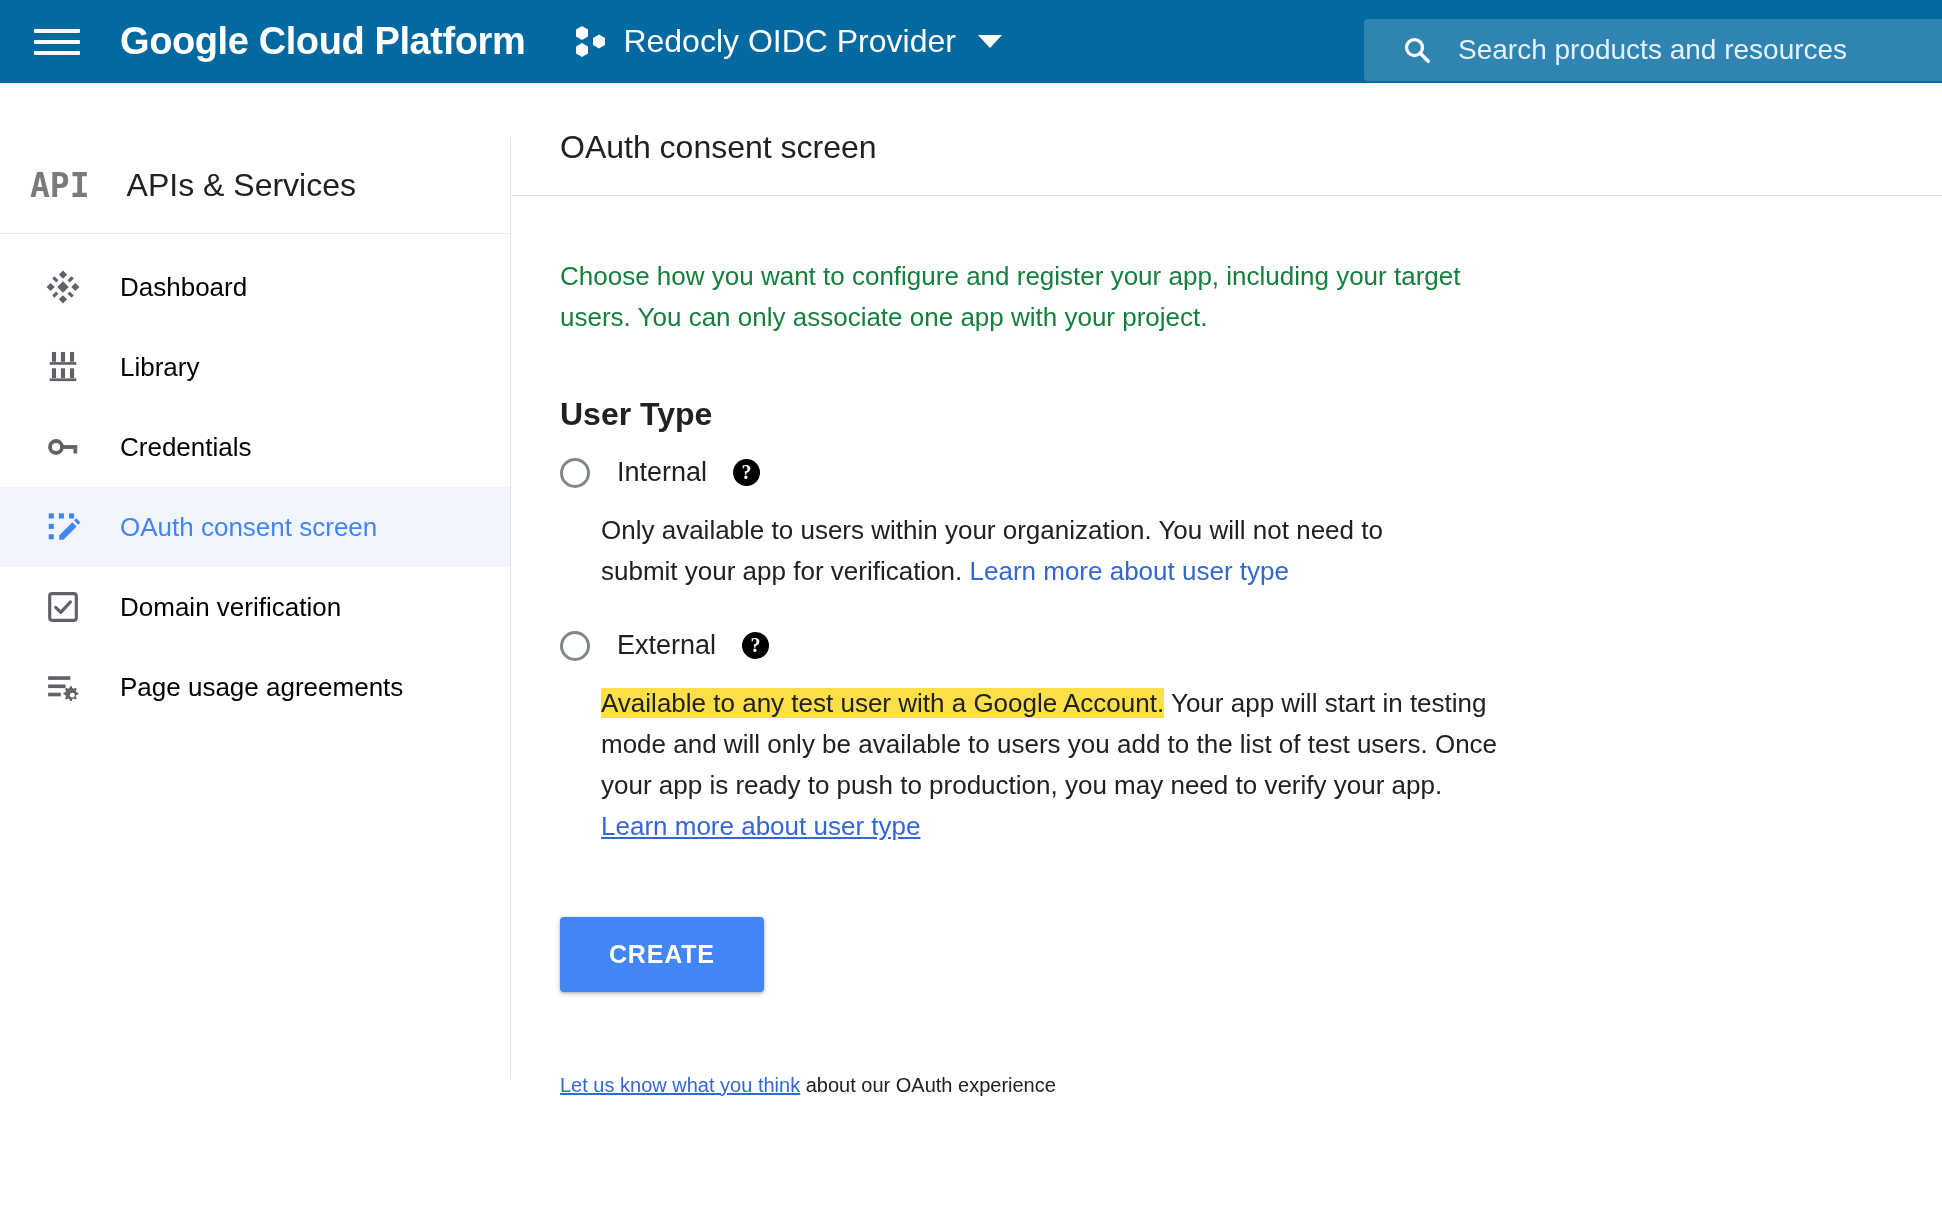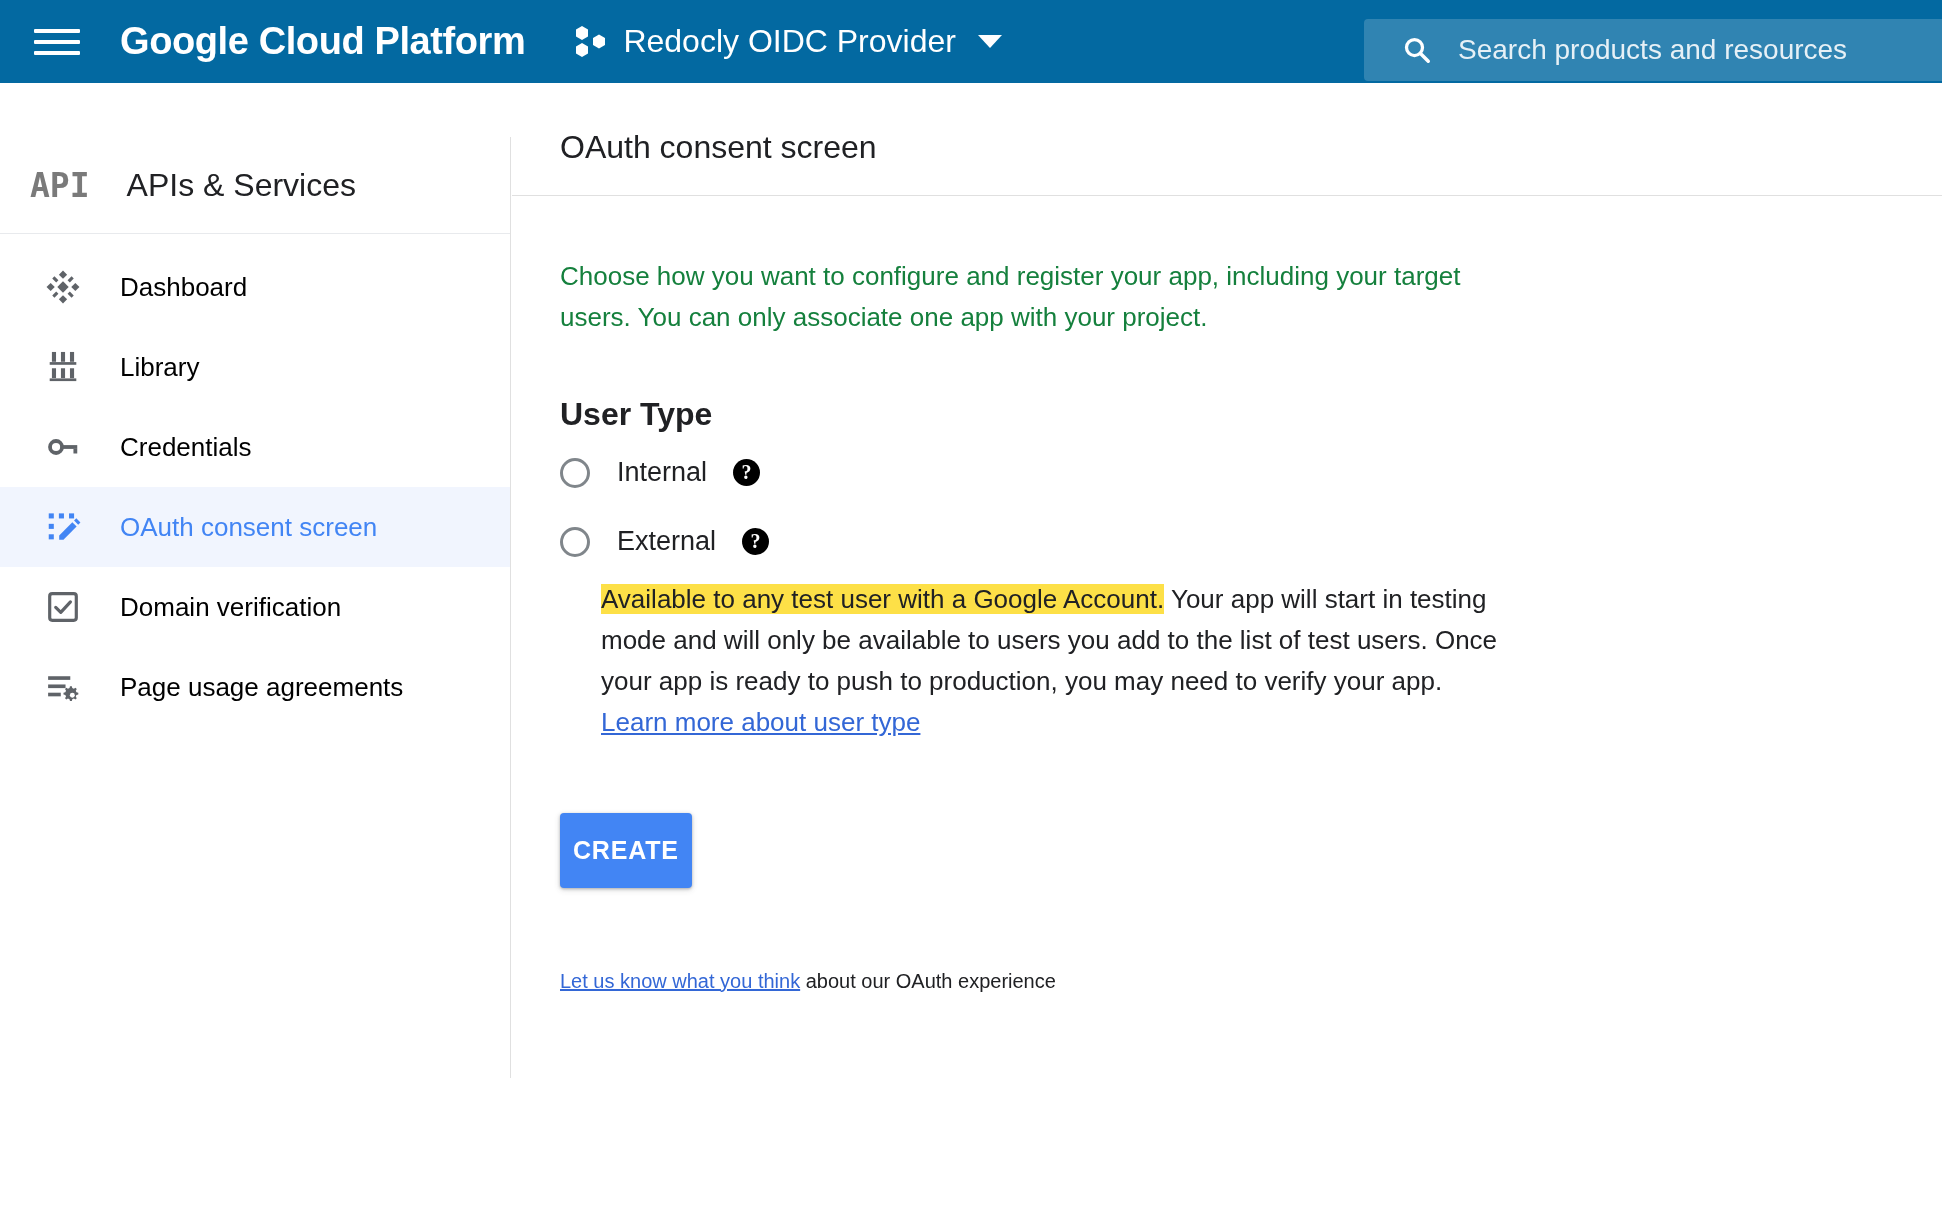--- a/index.html
+++ b/index.html
@@ -241,21 +241,21 @@
   }
 
   .create-btn {
     display: inline-block;
     margin-top: 70px;
     background: #4285f4;
     color: #ffffff;
     font-size: 25px;
     font-weight: bold;
     letter-spacing: 0.8px;
-    padding: 23px 13px;
+    padding: 23px 49px;
     border: none;
     border-radius: 4px;
     cursor: pointer;
     box-shadow: 0 1px 3px rgba(60,64,67,0.35), 0 2px 6px rgba(60,64,67,0.16);
     font-family: "Liberation Sans", sans-serif;
   }
   .feedback {
     margin-top: 82px;
     font-size: 20px;
     color: #202124;
@@ -410,20 +410,23 @@
     <p class="intro">Choose how you want to configure and register your app, including your target users. You can only associate one app with your project.</p>
 
     <h2 class="section-h">User Type</h2>
 
     
     <div class="radio-row">
       <span class="radio-circle"></span>
       <span class="radio-label">Internal</span>
       <span class="help-badge">?</span>
     </div>
+    <p class="opt-desc">
+      <span>Only available to users within your organization. You will not need to submit your app for verification. </span><a class="link" href="#">Learn more about user type</a>
+    </p>
 
     
     <div class="radio-row" style="margin-top:38px;">
       <span class="radio-circle"></span>
       <span class="radio-label">External</span>
       <span class="help-badge">?</span>
     </div>
     <p class="opt-desc wide">
       <span class="sel">Available to any test user with a Google Account.</span><span> Your app will start in testing mode and will only be available to users you add to the list of test users. Once your app is ready to push to production, you may need to verify your app. </span><a class="link ul" href="#">Learn more about user type</a>
     </p>

